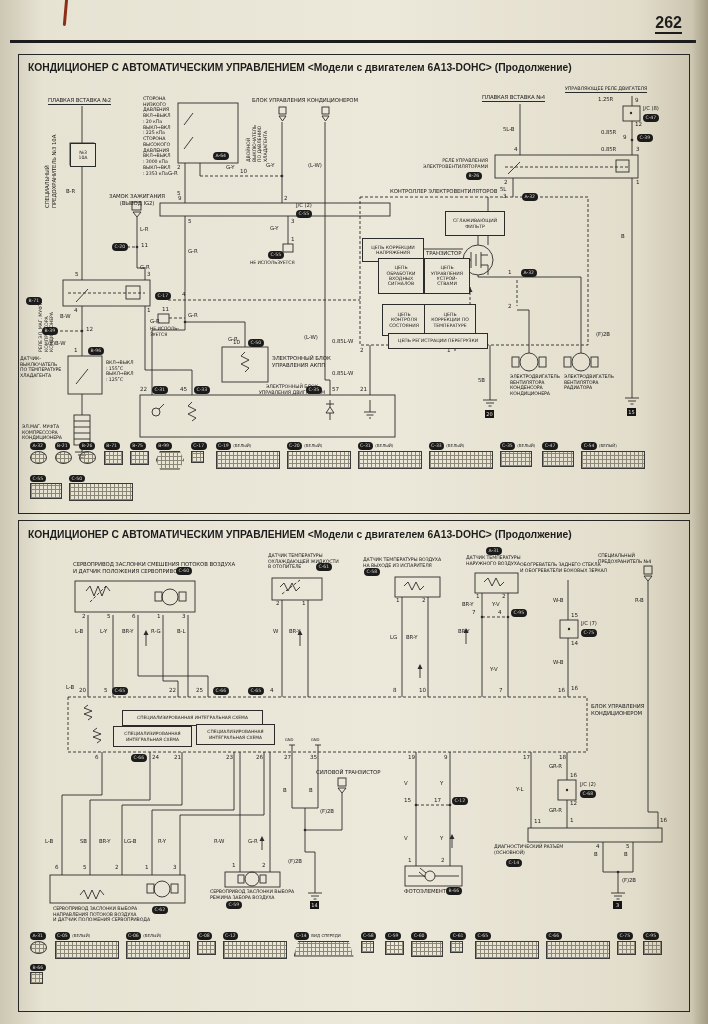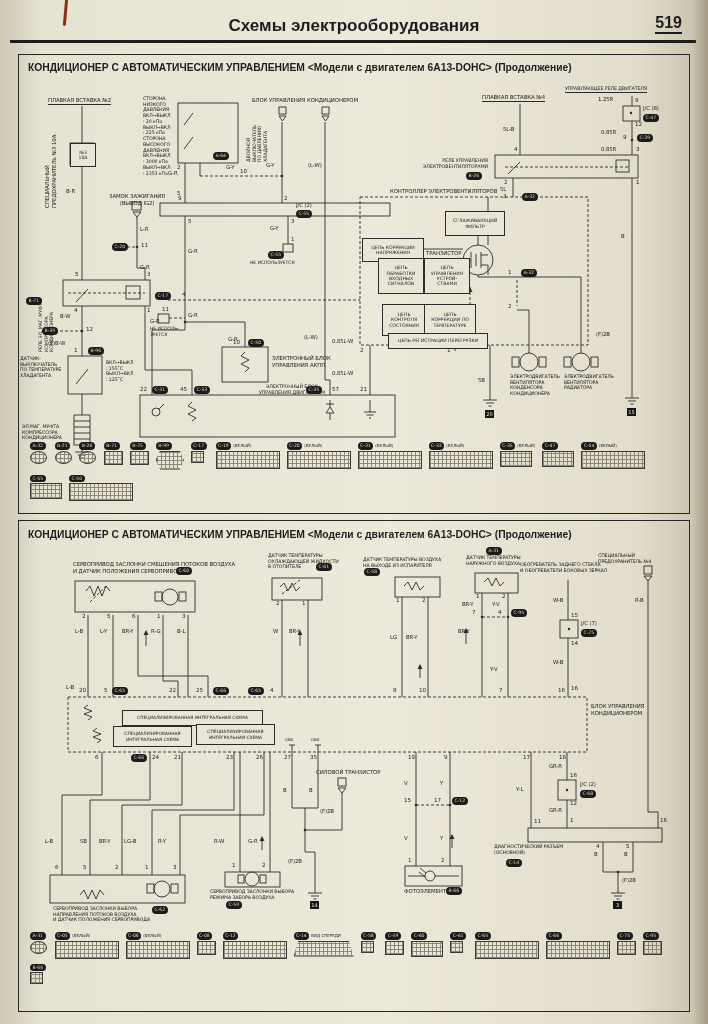--- a/index.html
+++ b/index.html
@@ -38,22 +38,21 @@
   .g-hex{width:26px;height:17px;clip-path:polygon(15% 0,85% 0,100% 50%,85% 100%,15% 100%,0 50%)}
   .g-trap{width:58px;height:14px;clip-path:polygon(8% 0,92% 0,100% 100%,0 100%)}
 </style>
 </head>
 <body>
 
 <div class="page">
   <div class="redmark"></div>
   <div class="edge"></div>
 
-  <div class="htitle">Схемы электрооборудования</div>
-  <div class="hpage">519</div>
+  <div class="hpage">262</div>
   <div class="hline"></div>
 
   <div class="panel" style="left:18px;top:54px;width:670px;height:458px"></div>
   <div class="panel" style="left:18px;top:520px;width:670px;height:490px"></div>
   <div class="ptitle" style="left:28px;top:62px">КОНДИЦИОНЕР С АВТОМАТИЧЕСКИМ УПРАВЛЕНИЕМ &lt;Модели с двигателем 6A13-DOHC&gt; (Продолжение)</div>
   <div class="ptitle" style="left:28px;top:529px">КОНДИЦИОНЕР С АВТОМАТИЧЕСКИМ УПРАВЛЕНИЕМ &lt;Модели с двигателем 6A13-DOHC&gt; (Продолжение)</div>
 
   <svg width="708" height="1024">
     <g>
       <path d="M82 106 V143 M82 165 V280 M82 306 V356 M82 394 V415 M82 445 V452

